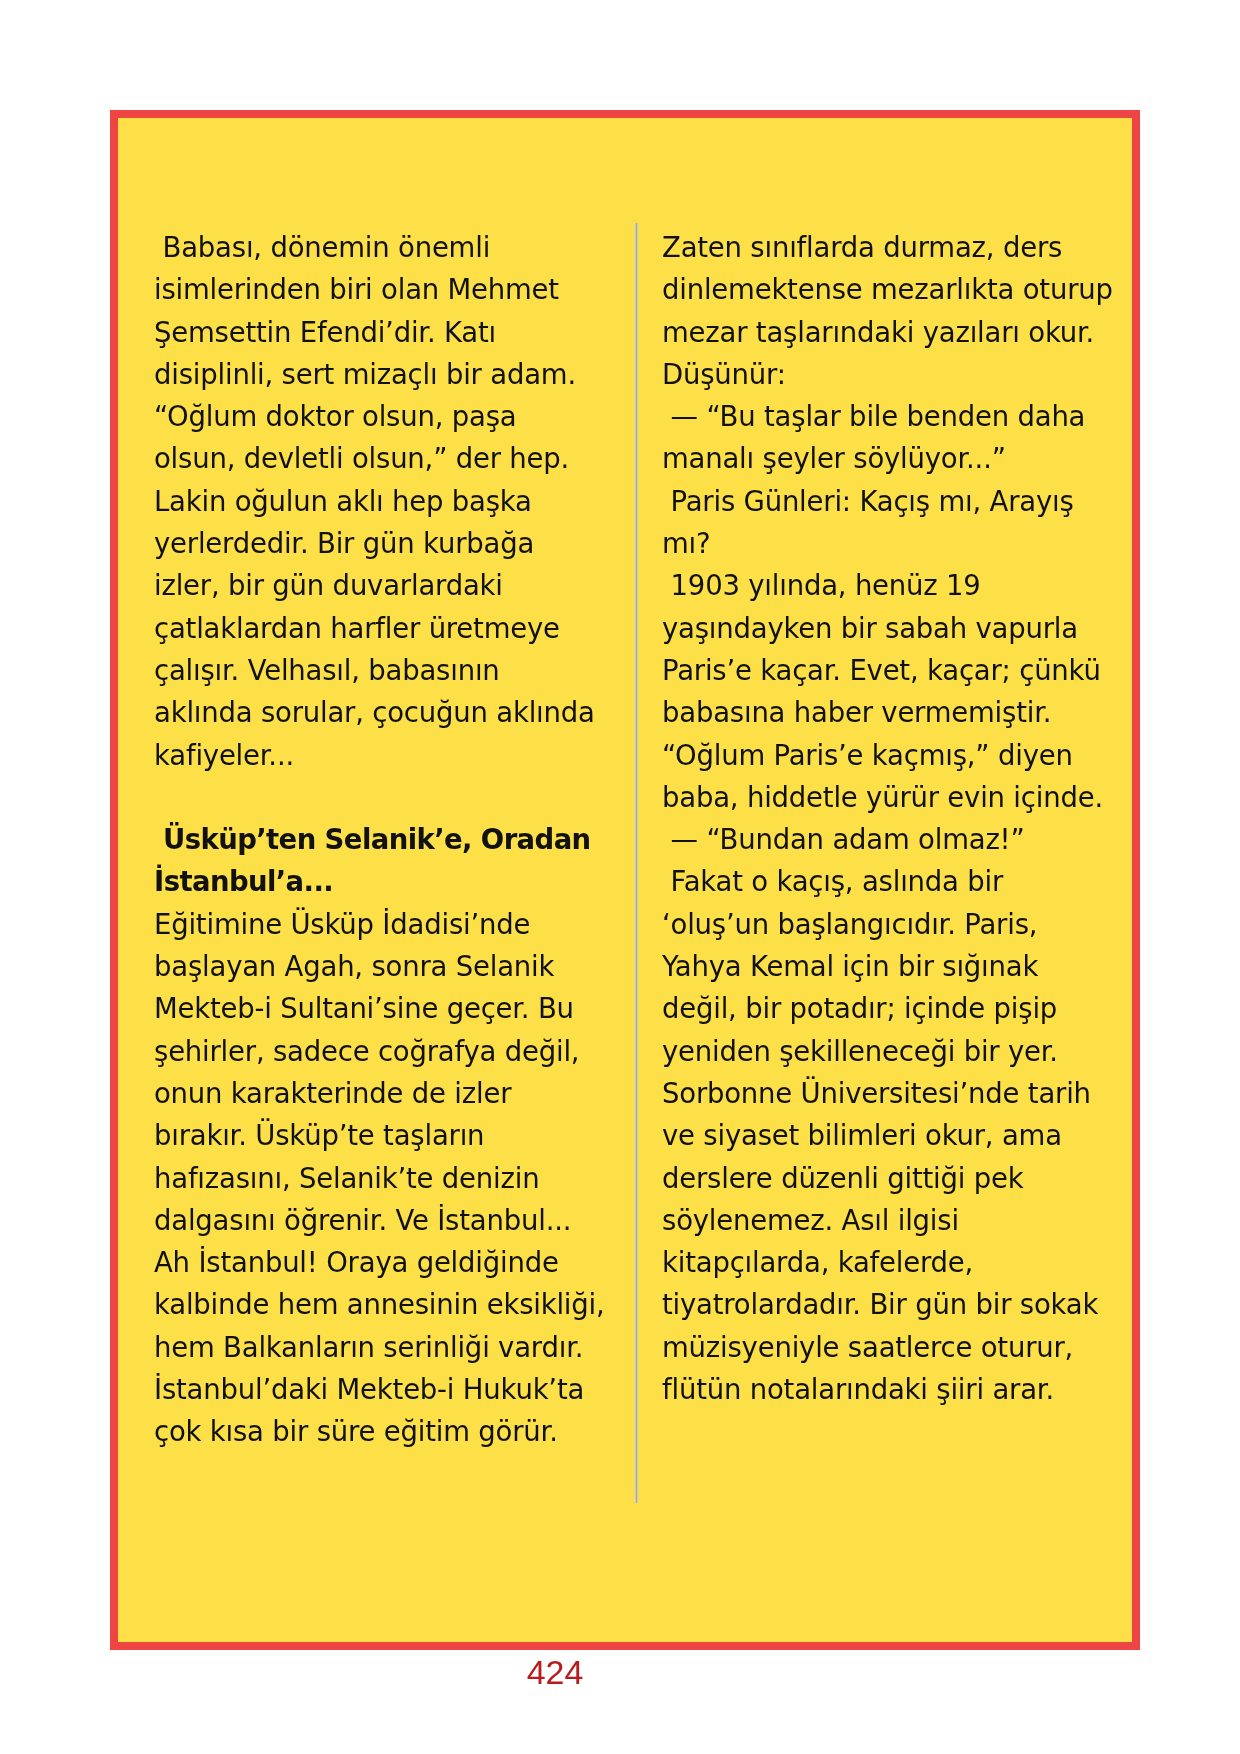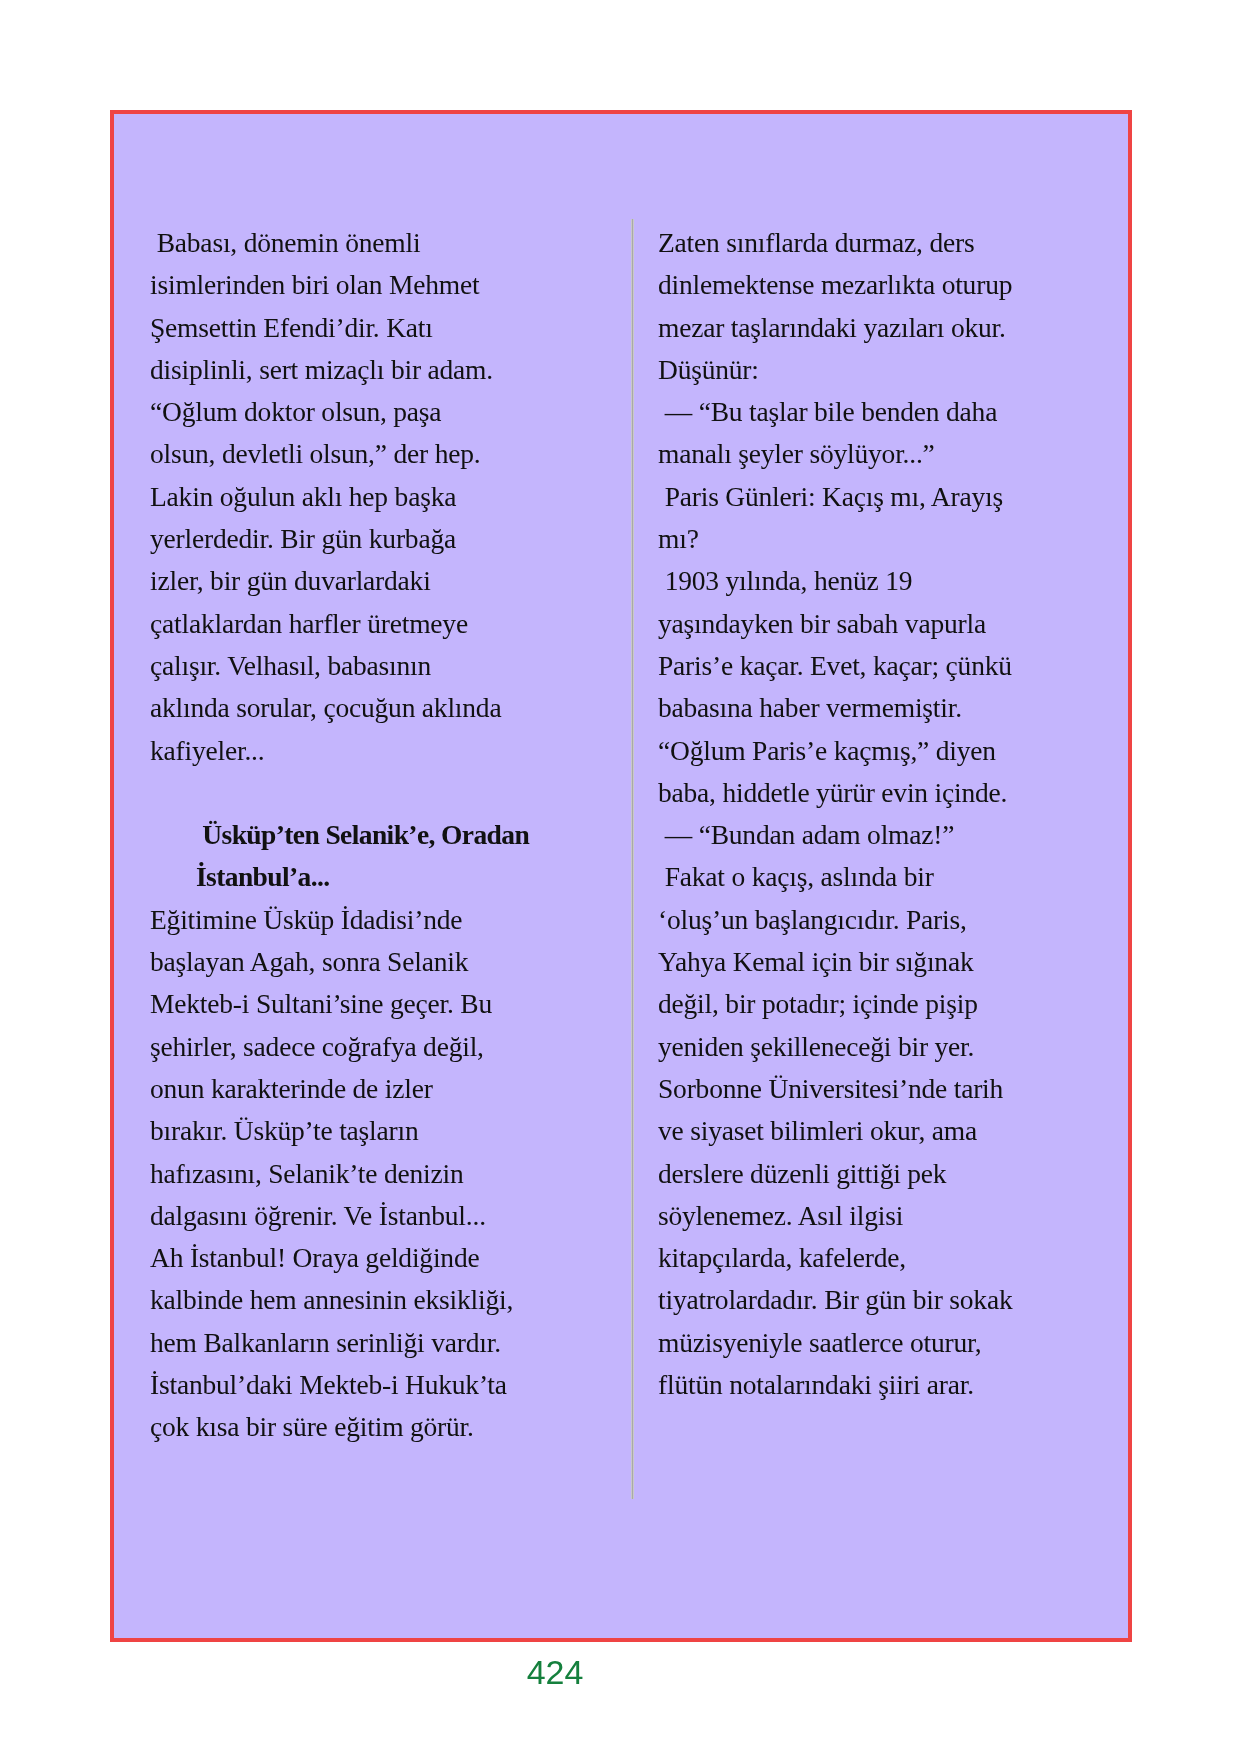--- a/index.html
+++ b/index.html
@@ -14,55 +14,54 @@
       overflow: hidden;
       font-family: "DejaVu Sans", sans-serif;
       color: #111111;
     }
     .page-frame {
       position: absolute;
       left: 110px;
       top: 110px;
       width: 1014px;
       height: 1524px;
-      border: 4px solid #ef4444;
+      border: 8px solid #ef4444;
       box-sizing: content-box;
-      background: #c4b5fd;
-      font-family: Liberation Serif, serif;
+      background: #fde047;
     }
     .column {
       position: absolute;
       top: 108px;
       font-size: 27.5px;
       line-height: 42.3px;
       letter-spacing: -0.2px;
       white-space: pre;
       color: #111111;
     }
     .col-left { left: 36px; width: 470px; }
     .col-right { left: 544px; width: 470px; }
     .line { display: block; height: 42.3px; }
-    .line.bold { font-weight: bold; letter-spacing: -0.6px; margin-left: 46px; }
+    .line.bold { font-weight: bold; letter-spacing: -0.6px; }
     .line.blank { height: 42.3px; }
     .divider {
       position: absolute;
       left: 517px;
       top: 105px;
       width: 3px;
       height: 1280px;
       background: linear-gradient(to right, #d8d8d8, #a9a9a9, #d8d8d8);
     }
     .page-number {
       position: absolute;
       left: 0;
       width: 1240px;
       top: 1653px;
       text-align: center;
       font-size: 34px;
-      color: #15803d;
+      color: #b91c1c;
       padding-right: 130px;
       box-sizing: border-box;
       font-family: "Liberation Sans", sans-serif;
     }
   </style>
 </head>
 <body>
 
 <div class="page-frame">
   <div class="column col-left" id="left-col"><span class="line"> Babası, dönemin önemli</span><span class="line">isimlerinden biri olan Mehmet</span><span class="line">Şemsettin Efendi’dir. Katı</span><span class="line">disiplinli, sert mizaçlı bir adam.</span><span class="line">“Oğlum doktor olsun, paşa</span><span class="line">olsun, devletli olsun,” der hep.</span><span class="line">Lakin oğulun aklı hep başka</span><span class="line">yerlerdedir. Bir gün kurbağa</span><span class="line">izler, bir gün duvarlardaki</span><span class="line">çatlaklardan harfler üretmeye</span><span class="line">çalışır. Velhasıl, babasının</span><span class="line">aklında sorular, çocuğun aklında</span><span class="line">kafiyeler...</span><span class="line blank"></span><span class="line bold"> Üsküp’ten Selanik’e, Oradan</span><span class="line bold">İstanbul’a...</span><span class="line">Eğitimine Üsküp İdadisi’nde</span><span class="line">başlayan Agah, sonra Selanik</span><span class="line">Mekteb-i Sultani’sine geçer. Bu</span><span class="line">şehirler, sadece coğrafya değil,</span><span class="line">onun karakterinde de izler</span><span class="line">bırakır. Üsküp’te taşların</span><span class="line">hafızasını, Selanik’te denizin</span><span class="line">dalgasını öğrenir. Ve İstanbul...</span><span class="line">Ah İstanbul! Oraya geldiğinde</span><span class="line">kalbinde hem annesinin eksikliği,</span><span class="line">hem Balkanların serinliği vardır.</span><span class="line">İstanbul’daki Mekteb-i Hukuk’ta</span><span class="line">çok kısa bir süre eğitim görür.</span></div>

